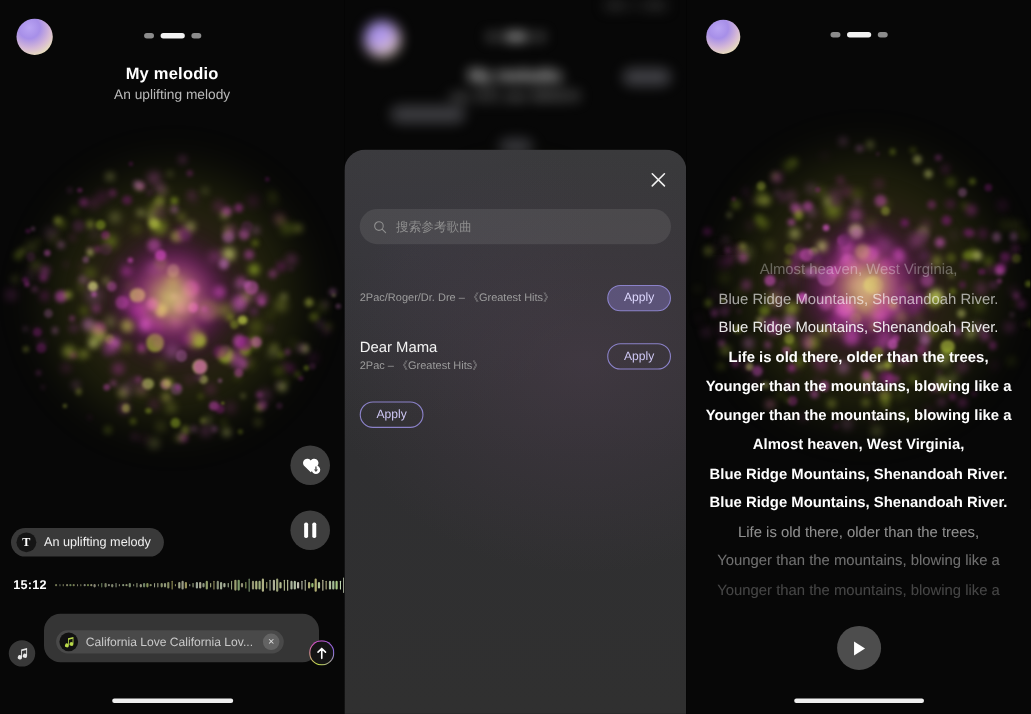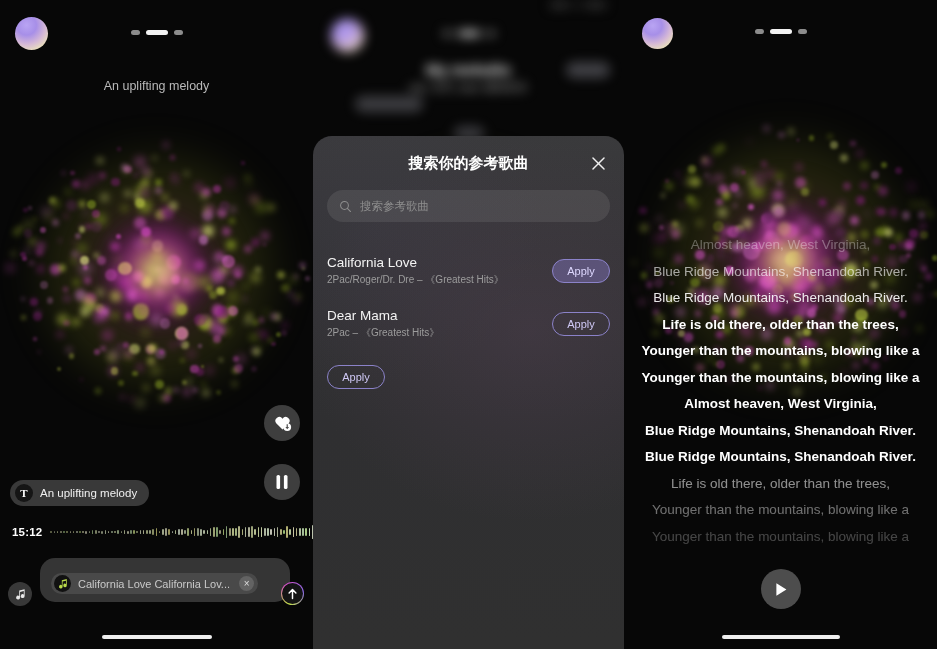--- a/index.html
+++ b/index.html
@@ -517,20 +517,21 @@
       </div>
 
     <div class="avatar" style="left:15px; top:17px; width:33px; height:33px;"></div>
 
     <div class="dots" style="left:50%; transform:translateX(-50%); top:30px;">
       <span class="dot"></span>
       <span class="dot active"></span>
       <span class="dot"></span>
     </div>
 
+    <div class="title" style="top:59px;">My melodio</div>
     <div class="subtitle" style="top:79px;">An uplifting melody</div>
 
     <div class="rbtn" style="right:13px; top:405px; width:36px; height:36px;">
       <svg width="19" height="18" viewBox="0 0 24 24">
         <path fill="#fff" d="M12 20.5 3.6 12.3A5.1 5.1 0 0 1 12 6.2a5.1 5.1 0 0 1 8.4 6.1z"></path>
         <circle cx="18.3" cy="17.4" r="5.2" fill="#fff"></circle>
         <path fill="#4e4e4e" d="M17.5 13.6h1.6v3.6h1.7l-2.5 3-2.5-3h1.7z"></path>
       </svg>
     </div>
 
@@ -889,40 +890,38 @@
 
       <div class="title" style="top:61px;">My melodio</div>
       <div class="subtitle" style="top:80px; font-size:11px;">rap, 文艺, pop, 轻快音乐</div>
 
       <div style="position:absolute; right:14px; top:62px; width:44px; height:16px; border-radius:9px; background:rgba(200,200,215,.30);"></div>
       <div style="position:absolute; left:42px; top:96px; width:68px; height:16px; border-radius:9px; background:rgba(200,200,215,.28);"></div>
       <div style="position:absolute; left:50%; transform:translateX(-50%); top:126px; width:30px; height:14px; border-radius:8px; background:rgba(200,200,215,.26);"></div>
     </div>
 
     <div class="sheet">
-      <div class="sheet-title">搜索你的参考歌曲</div>
 
       <div class="sheet-close">
         <svg width="17" height="17" viewBox="0 0 20 20">
           <path d="M3.5 3.5 L16.5 16.5 M16.5 3.5 L3.5 16.5" stroke="#f0f0f0" stroke-width="1.7" stroke-linecap="round"></path>
         </svg>
       </div>
 
       <div class="search-box">
         <svg width="13" height="13" viewBox="0 0 18 18" style="flex:0 0 auto;">
           <circle cx="7.6" cy="7.6" r="5.4" stroke="#8e8e8e" stroke-width="1.4" fill="none"></circle>
           <path d="M11.6 11.6 L16 16" stroke="#8e8e8e" stroke-width="1.4" stroke-linecap="round"></path>
         </svg>
         <span class="search-ph">搜索参考歌曲</span>
       </div>
 
       <div class="song-list" id="song-list">
           <div class="song-row">
             <div>
-              <div class="song-name">California Love</div>
               <div class="song-meta">2Pac/Roger/Dr. Dre – 《Greatest Hits》</div>
             </div>
             <button class="apply-btn selected">Apply</button>
           </div>
           <div class="song-row">
             <div>
               <div class="song-name">Dear Mama</div>
               <div class="song-meta">2Pac – 《Greatest Hits》</div>
             </div>
             <button class="apply-btn">Apply</button>

